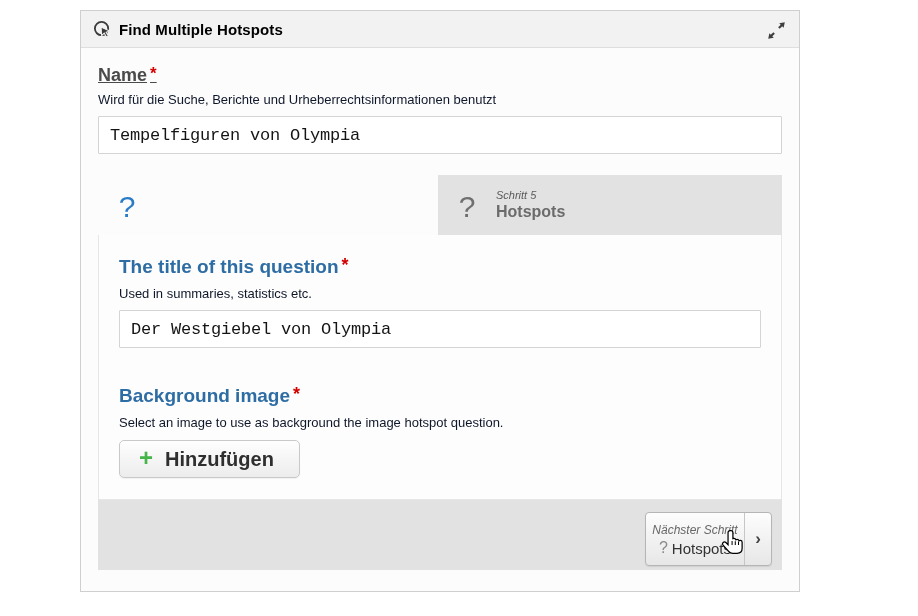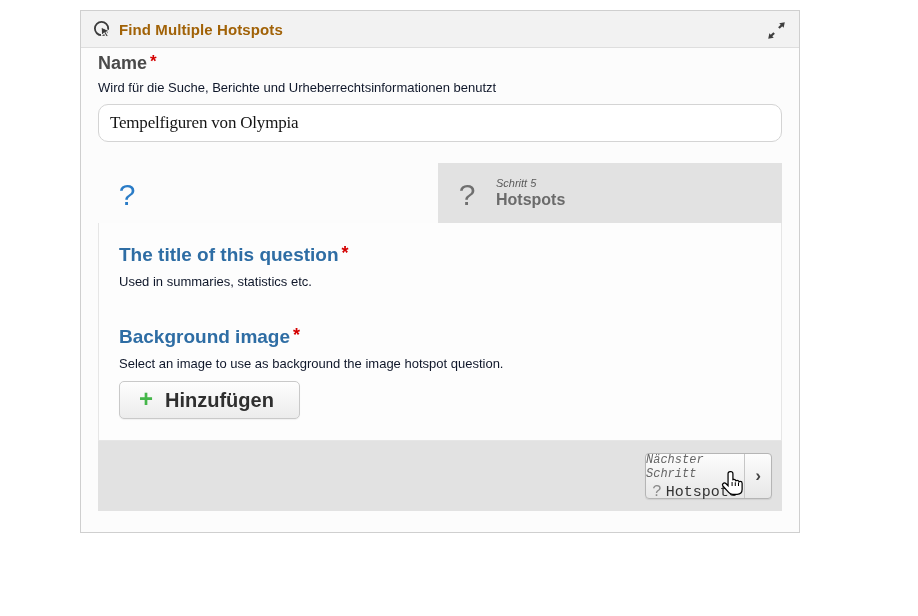--- a/index.html
+++ b/index.html
@@ -6,33 +6,33 @@
   html,body { width:918px; height:616px; background:#ffffff; overflow:hidden;
               font-family:"Liberation Sans", sans-serif; }
 
   .panel { position:absolute; left:80px; top:10px; width:720px;
            background:#fcfcfc; border:1px solid #cfcfcf; padding-bottom:21px; }
 
   
   .panel-header { height:37px; background:#f2f2f2; border-bottom:1px solid #dedede;
                   display:flex; align-items:center; padding:0 10px; position:relative; }
   .hdr-icon { color:#3b3b3b; display:flex; margin:0 7px 0 2px; }
-  .hdr-title { font-size:15px; font-weight:bold; color:#a16207; letter-spacing:.1px; }
+  .hdr-title { font-size:15px; font-weight:bold; color:#000000; letter-spacing:.1px; }
   .expand-btn { position:absolute; right:12px; top:8px; width:22px; height:22px;
                 display:flex; align-items:center; justify-content:center; cursor:pointer; }
 
   
   .panel-body { padding:0 17px; }
-  .field-label { margin-top:4px; font-size:18px; font-weight:600; color:#4a4a4a; }
+  .field-label { margin-top:16px; font-size:18px; font-weight:600; color:#4a4a4a;text-decoration:underline; }
   .req { color:#d40000; font-weight:700; margin-left:3px; font-size:17px; vertical-align:2px; }
   .field-help { margin-top:6px; font-size:13px; color:#0f172a; }
   .text-input { margin-top:9px; width:100%; height:38px; background:#fff;
-                border:1px solid #d4d4d4; border-radius:10px; padding:0 11px;
+                border:1px solid #d4d4d4; border-radius:1px; padding:0 11px;
                 font-size:17px; color:#141414; letter-spacing:-0.2px;
-                font-family:Liberation Serif, serif; }
+                font-family:Liberation Mono, monospace; }
 
   
   .wizard { margin-top:21px; }
   .tabs { display:flex; height:60px; }
   .tab { display:flex; align-items:center; cursor:pointer; }
   .tab-active { width:340px; background:#fcfcfc; }
   .tab-inactive { flex:1; background:#e2e2e2; }
   .tab-qmark { font-size:30px; font-weight:400; width:58px; text-align:center; margin-top:4px; }
   .tab-active .tab-qmark { color:#2a7cc7; }
   .tab-inactive .tab-qmark { color:#6f6f6f; }
@@ -51,24 +51,24 @@
 
   .add-btn { margin-top:10px; display:inline-flex; align-items:center; gap:12px;
              padding:0 25px 0 19px; height:38px; cursor:pointer;
              background:linear-gradient(#fefefe,#ececec); border:1px solid #c9c9c9;
              border-radius:5px; box-shadow:0 1px 1px rgba(0,0,0,.05); }
   .add-plus { color:#44b649; font-size:24px; font-weight:bold; line-height:1; margin-top:-2px; }
   .add-label { font-size:20px; font-weight:bold; color:#2f2f2f; }
 
   
   .wizard-footer { height:70px; background:#e2e2e2; position:relative; }
-  .next-btn { position:absolute; right:10px; top:12px; width:127px; height:46px;
+  .next-btn { position:absolute; right:10px; top:12px; width:127px; height:54px;
               display:flex; cursor:pointer;
               background:linear-gradient(#fdfdfd,#e7e7e7); border:1px solid #b5b5b5;
-              border-radius:4px; box-shadow:0 1px 1px rgba(0,0,0,.08);font-family:Liberation Mono, monospace; }
+              border-radius:4px; box-shadow:0 1px 1px rgba(0,0,0,.08); }
   .next-main { flex:1; display:flex; flex-direction:column; align-items:center;
                justify-content:center; padding-top:2px; }
   .next-step-label { font-size:12px; font-style:italic; color:#666; }
   .next-target { margin-top:2px; font-size:15px; color:#333; display:flex; align-items:center; gap:4px; }
   .next-target .q { color:#8a8a8a; font-size:16px; }
   .next-chevron { width:27px; border-left:1px solid #c6c6c6; display:flex;
                   align-items:center; justify-content:center;
                   font-size:17px; font-weight:bold; color:#444; }
   .cursor-overlay { position:absolute; left:74px; top:16px; pointer-events:none; }
 </style>
@@ -113,20 +113,21 @@
             <div class="tab-step">Schritt 5</div>
             <div class="tab-title">Hotspots</div>
           </span>
         </div>
       </div>
 
       <div class="wizard-content">
 
         <div class="q-heading"><span>The title of this question</span><span class="req">*</span></div>
         <div class="field-help">Used in summaries, statistics etc.</div>
+        <input class="text-input" type="text" value="Der Westgiebel von Olympia" style="">
 
         <div class="q-heading heading-2"><span>Background image</span><span class="req">*</span></div>
         <div class="field-help">Select an image to use as background the image hotspot question.</div>
 
         <div class="add-btn">
           <span class="add-plus">+</span>
           <span class="add-label">Hinzufügen</span>
         </div>
 
       </div>

